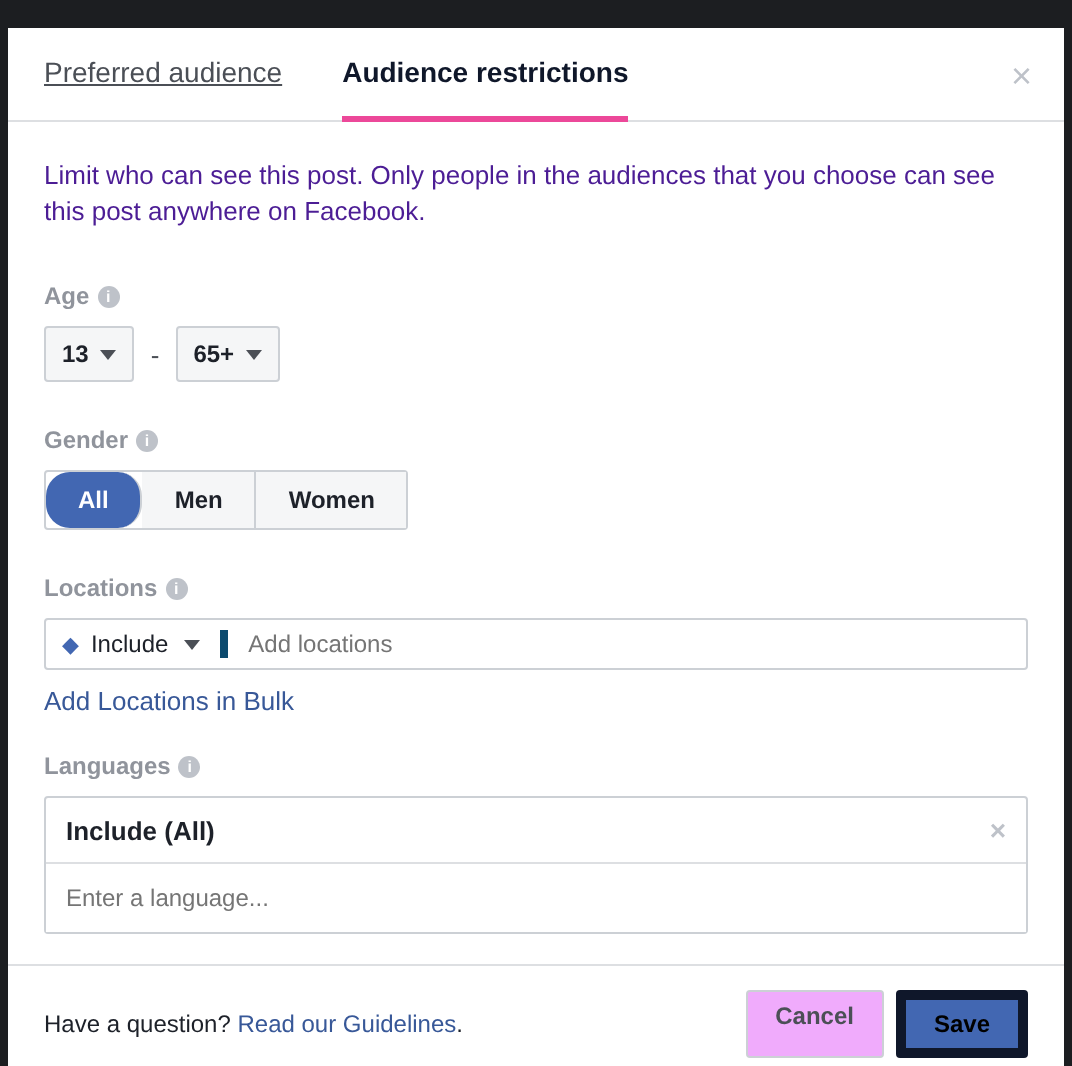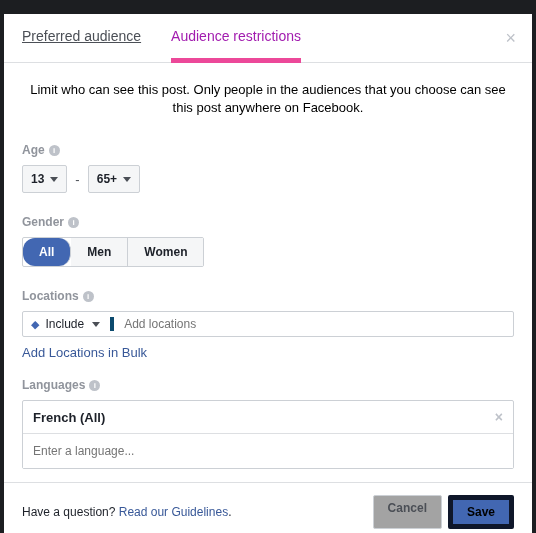--- a/index.html
+++ b/index.html
@@ -1,24 +1,24 @@
 <!DOCTYPE html>
 <html><head>
 <meta charset="utf-8">
 <style>
 * { box-sizing: border-box; margin: 0; padding: 0; }
 body { font-family: Helvetica, Arial, sans-serif; font-size: 13px; color: #1d2129; background: #1c1e21; width: 536px; height: 533px; overflow: hidden; }
 .modal { background: #fff; width: 528px; margin: 14px 4px; height: 527px; position: relative; display: flex; flex-direction: column; }
 .tabs { display: flex; border-bottom: 1px solid #dddfe2; padding: 14px 18px 0; position: relative; }
 .tab { padding: 0 0 14px; margin-right: 30px; color: #90949c; font-size: 14px; font-weight: 600; cursor: pointer; }
 .tab.inactive { text-decoration: underline; color: #4b4f56; font-weight: 400; }
-.tab.active { color: #a21caf; font-weight: 400; border-bottom: 5px solid #ec4899; margin-bottom: -1px; }
+.tab.active { color: #0f172a; font-weight: 700; border-bottom: 3px solid #ec4899; margin-bottom: -1px; }
 .close-x { position: absolute; right: 16px; top: 14px; color: #bec2c9; font-size: 18px; cursor: pointer; }
 .body { padding: 18px 18px 10px; flex: 1; overflow-y: auto; }
-.desc { color: #000000; line-height: 1.4; margin-bottom: 26px; text-align: center; }
+.desc { color: #4c1d95; line-height: 1.4; margin-bottom: 26px; }
 .label { color: #90949c; font-weight: 600; font-size: 12px; margin-bottom: 8px; display: flex; align-items: center; gap: 4px; }
 .info-icon { width: 11px; height: 11px; border-radius: 50%; background: #bec2c9; display: inline-flex; align-items: center; justify-content: center; color: #fff; font-size: 8px; font-weight: bold; }
 .age-row { display: flex; align-items: center; gap: 8px; margin-bottom: 22px; }
 .age-sel { border: 1px solid #ccd0d5; background: #f5f6f7; padding: 6px 8px; display: flex; align-items: center; gap: 6px; border-radius: 2px; cursor: pointer; font-size: 12px; font-weight: 600; }
 .caret { width: 0; height: 0; border-left: 4px solid transparent; border-right: 4px solid transparent; border-top: 5px solid #4b4f56; }
 .dash { color: #4b4f56; }
 .gender-row { display: flex; border: 1px solid #ccd0d5; border-radius: 2px; width: fit-content; margin-bottom: 22px; }
 .gender-btn { padding: 7px 16px; font-size: 12px; font-weight: 600; background: #f5f6f7; border-right: 1px solid #ccd0d5; cursor: pointer; }
 .gender-btn:last-child { border-right: none; }
 .gender-btn.active { background: #4267b2; color: #fff; border-radius: 12px; }
@@ -29,21 +29,21 @@
 .link { color: #385898; font-size: 13px; cursor: pointer; margin-bottom: 18px; display: block; }
 .lang-box { border: 1px solid #ccd0d5; border-radius: 2px; }
 .lang-tag { display: flex; justify-content: space-between; align-items: center; padding: 8px 10px; border-bottom: 1px solid #dddfe2; font-weight: 700; font-size: 13px; }
 .tag-x { color: #bec2c9; cursor: pointer; font-size: 14px; }
 .lang-input { border: none; outline: none; width: 100%; padding: 10px; font-size: 12px; color: #90949c; }
 .footer { border-top: 1px solid #dddfe2; padding: 12px 18px; display: flex; align-items: center; justify-content: space-between; background: #fff; }
 .footer-left { font-size: 12px; color: #1d2129; }
 .footer-left a { color: #385898; cursor: pointer; }
 .footer-btns { display: flex; gap: 6px; }
 .btn { padding: 5px 14px; font-size: 12px; font-weight: 600; border-radius: 2px; cursor: pointer; }
-.btn-cancel { background: #a3a3a3; border: 1px solid #ccd0d5; color: #4b4f56; }
+.btn-cancel { background: #f0abfc; border: 1px solid #ccd0d5; color: #4b4f56; }
 .btn-save { background: #4267b2; border: 5px solid #0f172a; color: #000000; }
 </style>
 </head>
 <body>
 
 <div class="modal">
   <div class="tabs">
     <div class="tab inactive">Preferred audience</div>
     <div class="tab active">Audience restrictions</div>
     <div class="close-x">×</div>
@@ -91,21 +91,21 @@
       <input class="loc-input" placeholder="Add locations" style="">
     </div>
     <span class="link">Add Locations in Bulk</span>
 
     <div class="label">
       <span>Languages</span>
       <span class="info-icon">i</span>
     </div>
     <div class="lang-box">
       <div class="lang-tag">
-        <span>French (All)</span>
+        <span>Include (All)</span>
         <span class="tag-x">×</span>
       </div>
       <input class="lang-input" placeholder="Enter a language..." style="">
     </div>
   </div>
 
   <div class="footer">
     <div class="footer-left">
       <span>Have a question? </span><a>Read our Guidelines</a><span>.</span>
     </div>

